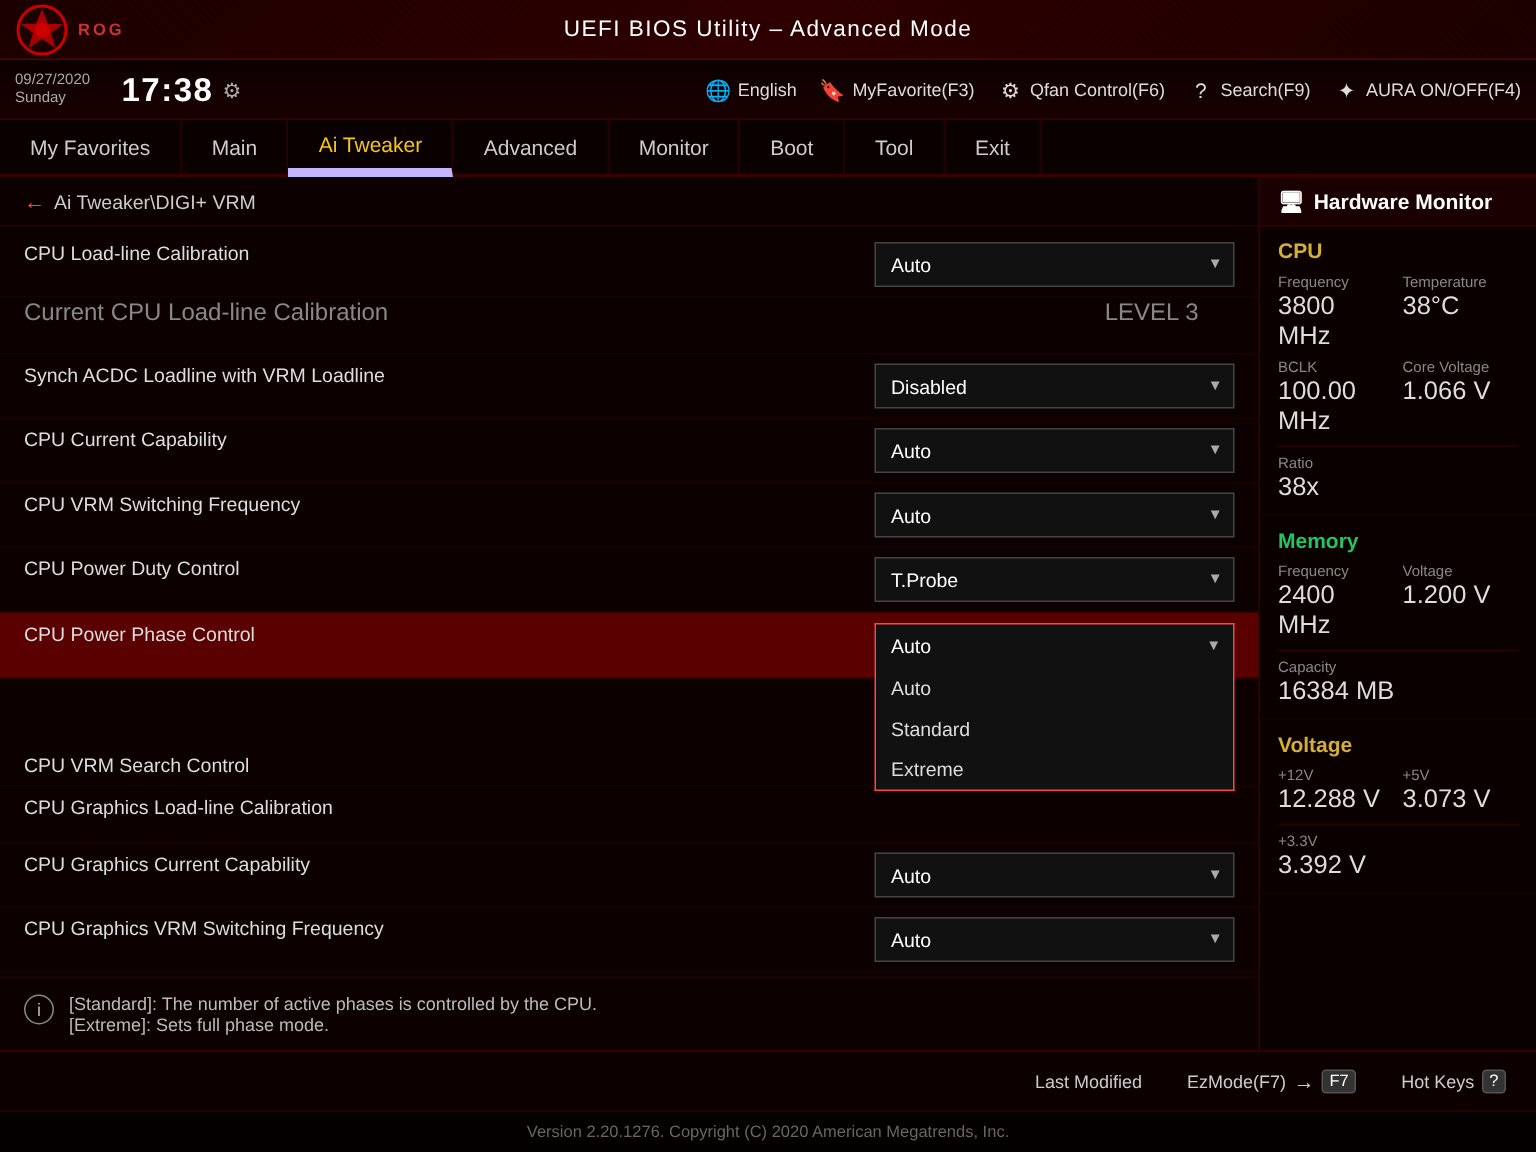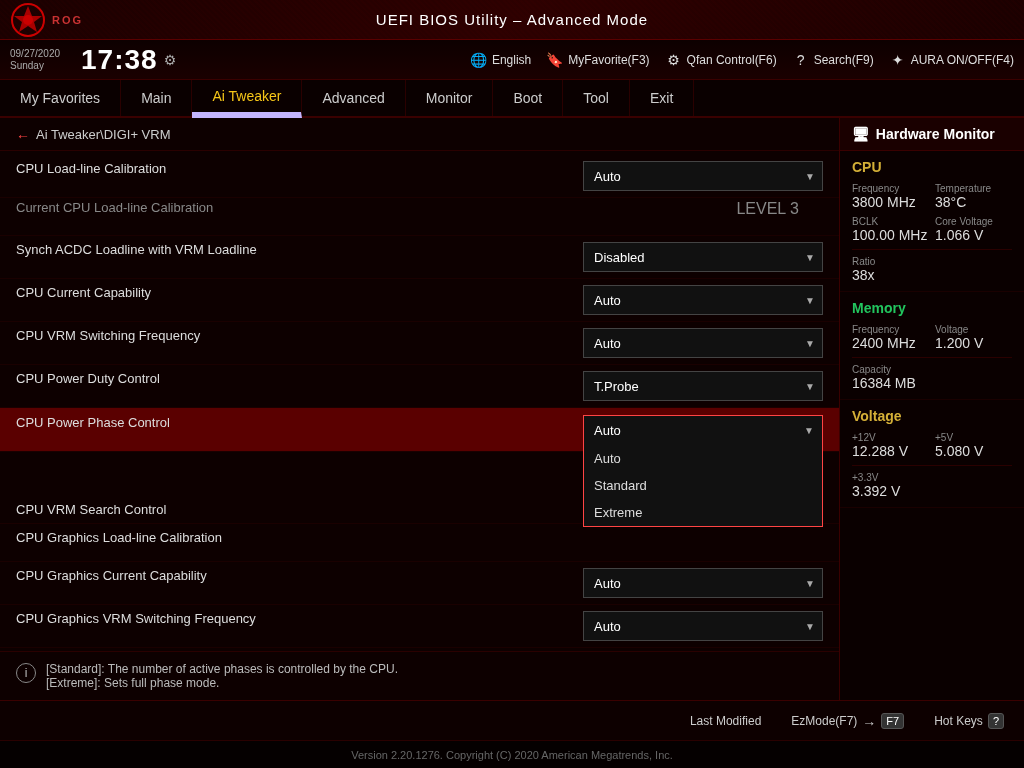--- a/index.html
+++ b/index.html
@@ -64,21 +64,21 @@
       gap: 4px;
       border-bottom: 1px solid #3a0000;
     }
     .toolbar-left {
       display: flex;
       align-items: center;
       gap: 2px;
       min-width: 150px;
     }
     .time-display {
-      font-size: 28px;
+      font-size: 22px;
       font-weight: 700;
       color: #fff;
       letter-spacing: 1px;
       margin: 0 4px;
     }
     .toolbar-items {
       display: flex;
       align-items: center;
       gap: 16px;
       margin-left: auto;
@@ -172,21 +172,21 @@
       font-size: 12px;
       padding-top: 2px;
       padding-bottom: 2px;
     }
 
     .setting-label {
       font-size: 13px;
       color: #ddd;
       flex: 1;
     }
-    .setting-label.sub { color: #888; font-size: 13px; }
+    .setting-label.sub { color: #888; font-size: 16px; }
 
     .setting-value {
       font-size: 16px;
       color: #888;
       margin-right: 24px;
     }
 
     .dropdown-wrapper {
       position: relative;
       width: 240px;
@@ -311,21 +311,21 @@
       display: grid;
       grid-template-columns: 1fr 1fr;
       gap: 6px;
     }
     .hw-item {}
     .hw-item-label {
       font-size: 10px;
       color: #888;
     }
     .hw-item-value {
-      font-size: 14px;
+      font-size: 17px;
       color: #ddd;
       font-weight: 500;
     }
     .hw-divider {
       border: none;
       border-top: 1px solid #2a0000;
       margin: 6px 0;
     }
 
     
@@ -605,21 +605,21 @@
 
     <div class="hw-section">
       <div class="hw-section-title voltage">Voltage</div>
       <div class="hw-grid">
         <div class="hw-item">
           <div class="hw-item-label">+12V</div>
           <div class="hw-item-value">12.288 V</div>
         </div>
         <div class="hw-item">
           <div class="hw-item-label">+5V</div>
-          <div class="hw-item-value">5.080 V</div>
+          <div class="hw-item-value">3.073 V</div>
         </div>
       </div>
       <hr class="hw-divider">
       <div class="hw-item">
         <div class="hw-item-label">+3.3V</div>
         <div class="hw-item-value">3.392 V</div>
       </div>
     </div>
   </div>
 </div>

